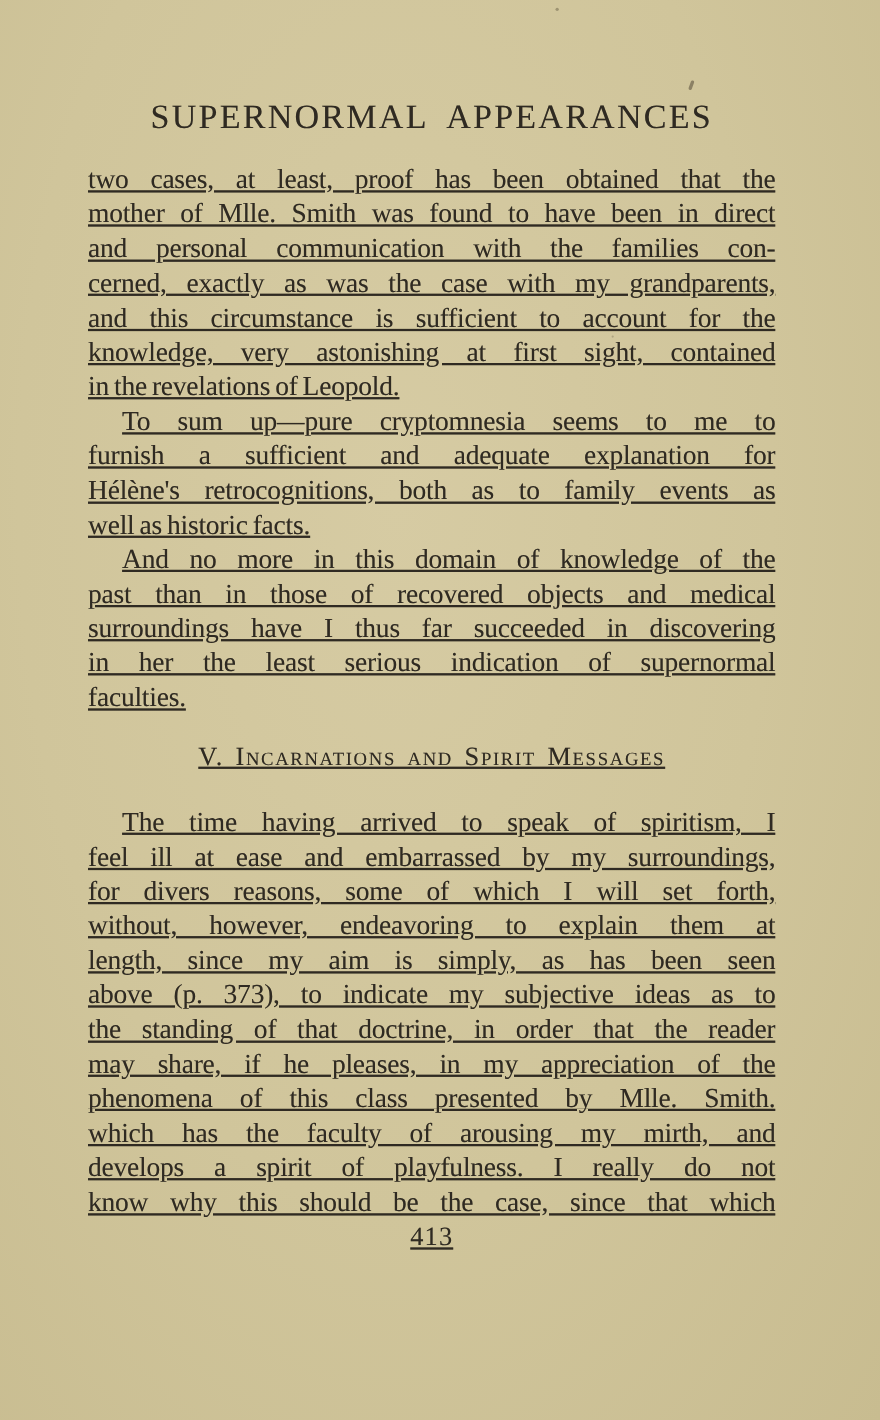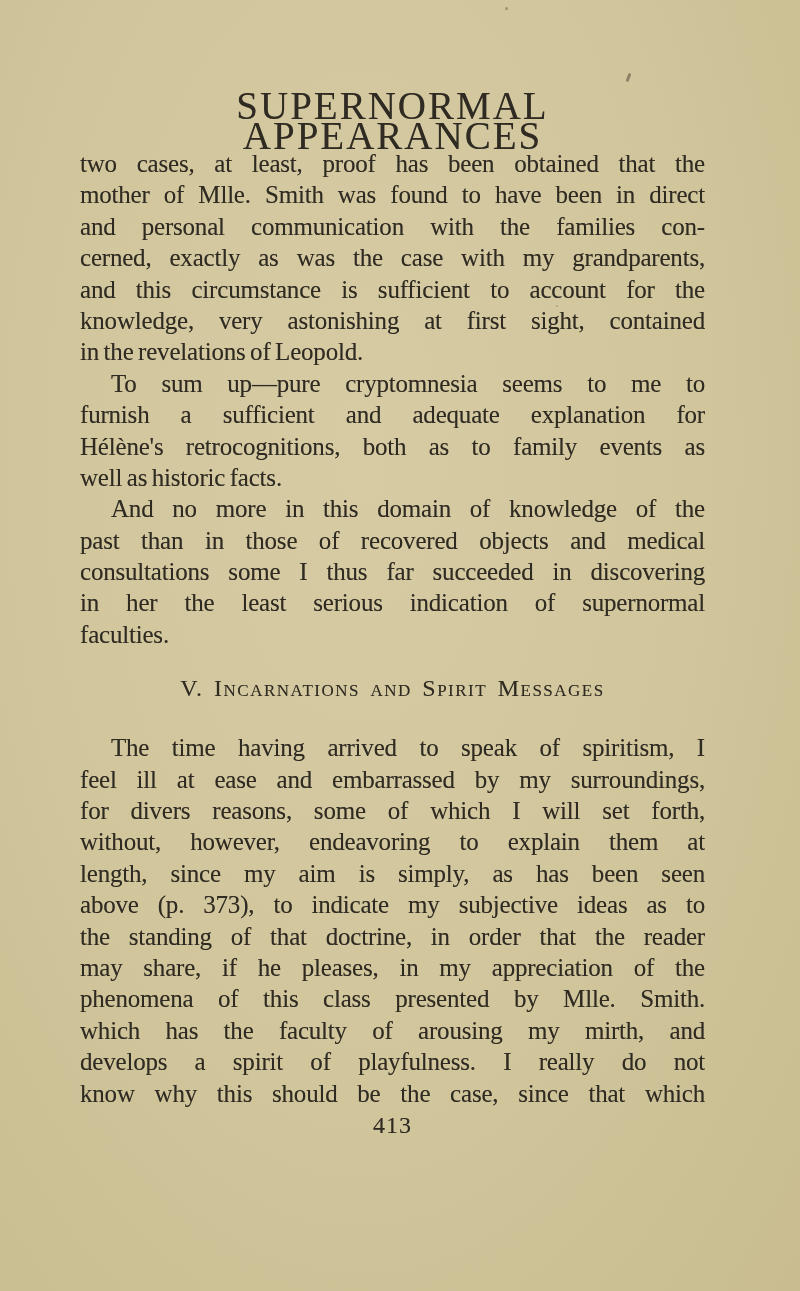--- a/index.html
+++ b/index.html
@@ -9,30 +9,31 @@
     overflow: hidden;
   }
   .page {
     position: absolute; inset: 0;
     background: radial-gradient(ellipse at 45% 35%, #d6cba3 0%, #d0c59b 55%, #c8bc90 100%);
     color: #2f2a22;
   }
   .running-head {
     position: absolute; top: 91px; left: 80px; width: 625px;
     text-align: center;
-    font-size: 39px; line-height: 30px;
+    font-size: 31px; line-height: 30px;
     letter-spacing: 2px; word-spacing: 9px;
     text-shadow: 0 0 0.6px rgba(47,42,34,0.4);
   }
   .text-block {
     position: absolute; top: 148px; left: 80px; width: 625px;
     font-size: 25px;
     letter-spacing: -0.2px;
     word-spacing: -1.5px;
     text-shadow: 0 0 0.6px rgba(47,42,34,0.35);
+    text-decoration: underline;
   }
   .line {
     height: 31.4px; line-height: 31.4px;
     text-align: justify;
     text-align-last: justify;
     overflow: hidden;
     white-space: normal;
   }
   .line.end { text-align-last: left; }
   .line.ind { text-indent: 31px; }
@@ -73,21 +74,21 @@
     <div class="line">knowledge, very astonishing at first sight, contained</div>
     <div class="line end">in the revelations of Leopold.</div>
 
     <div class="line ind">To sum up—pure cryptomnesia seems to me to</div>
     <div class="line">furnish a sufficient and adequate explanation for</div>
     <div class="line">Hélène's retrocognitions, both as to family events as</div>
     <div class="line end">well as historic facts.</div>
 
     <div class="line ind">And no more in this domain of knowledge of the</div>
     <div class="line">past than in those of recovered objects and medical</div>
-    <div class="line">consultations some I thus far succeeded in discovering</div>
+    <div class="line">surroundings have I thus far succeeded in discovering</div>
     <div class="line">in her the least serious indication of supernormal</div>
     <div class="line end">faculties.</div>
 
     <div class="section-heading">V. Incarnations and Spirit Messages</div>
 
     <div class="line ind">The time having arrived to speak of spiritism, I</div>
     <div class="line">feel ill at ease and embarrassed by my surroundings,</div>
     <div class="line">for divers reasons, some of which I will set forth,</div>
     <div class="line">without, however, endeavoring to explain them at</div>
     <div class="line">length, since my aim is simply, as has been seen</div>

